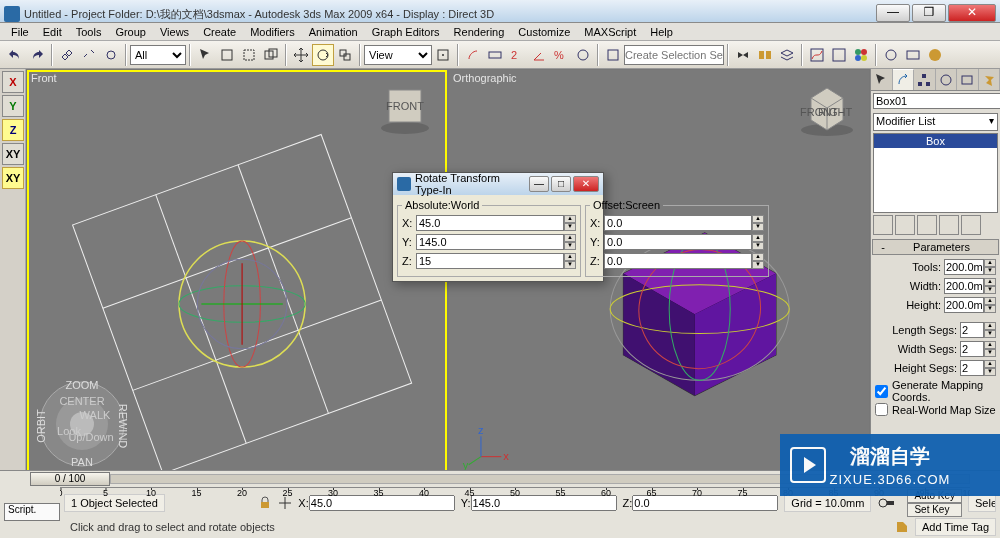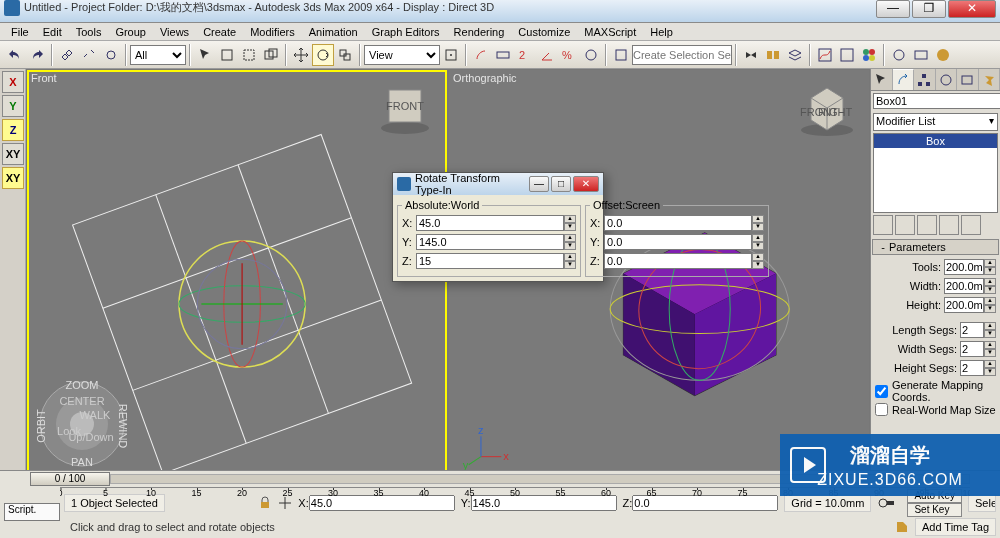--- a/index.html
+++ b/index.html
@@ -1,18 +1,18 @@
 <!DOCTYPE html>
 <html><head>
 <meta charset="utf-8">
 <style>
 * { margin: 0; padding: 0; box-sizing: border-box; font-family: "Tahoma", "MS Sans Serif", sans-serif; font-size: 11px; user-select: none; }
 body { width: 1000px; height: 538px; overflow: hidden; background: #d4d0c8; position: relative; }
 
-.titlebar { height: 23px; background: linear-gradient(#e8f0f8, #bcd4ea); display: flex; align-items: flex-start; padding: 0 4px; border-bottom: 1px solid #8a8a8a; }
+.titlebar { height: 23px; background: linear-gradient(#e8f0f8, #bcd4ea); display: flex; align-items: flex-end; padding: 0 4px; border-bottom: 1px solid #8a8a8a; }
 .titlebar .app-icon { width: 16px; height: 16px; background: #2a6aa5; border-radius: 2px; margin-right: 4px; }
 .titlebar .title { flex: 0 0 auto; color: #333; }
 .titlebar .spacer { flex: 1; }
 .winbtns { display: flex; gap: 0; }
 .winbtn { width: 34px; height: 18px; border: 1px solid #888; background: linear-gradient(#fafafa,#d0d0d0); text-align: center; line-height: 14px; font-size: 12px; border-radius: 2px; margin-left: 2px; }
 .winbtn.close { background: linear-gradient(#e77,#c22); color: #fff; width: 48px; }
 
 .menubar { height: 18px; background: #e3e1dc; display: flex; align-items: center; padding: 0 4px; border-bottom: 1px solid #aaa; }
 .menubar span { padding: 0 7px; cursor: default; }
 
@@ -42,21 +42,21 @@
 .objname { height:18px; margin:2px; display:flex; }
 .objname input { flex:1; height:16px; border:1px solid #7a7a7a; padding:0 2px; font-size:11px; }
 .modlist { height:18px; margin:0 2px 2px; border:1px solid #7a7a7a; background:#fff; font-size:11px; padding:1px 2px; position:relative; }
 .modlist::after { content:"▾"; position:absolute; right:3px; top:1px; font-size:10px; }
 .modstack { margin:0 2px 2px; height:80px; background:#fff; border:1px solid #7a7a7a; }
 .modstack .msitem { background:#2a4a9a; color:#fff; text-align:center; padding:1px 0; }
 .modbtns { margin:0 2px 4px; height:20px; display:flex; gap:2px; }
 .modbtns .mb { width:20px; height:20px; background:#e0ddd4; border:1px solid #888; }
 .params-head { height:16px; background:#d6d2c8; border:1px solid #888; margin:0 1px; padding:0 4px; display:flex; align-items:center; }
 .params-head .minus { width:12px; text-align:center; }
-.params-head .lbl { flex:1; text-align:left; }
+.params-head .lbl { flex:1; text-align:center; }
 .params { background:#e0ddd5; padding:4px 4px; }
 .prow { display:flex; align-items:center; margin-bottom:3px; justify-content:flex-end; }
 .prow label { flex:0 0 auto; margin-right:3px; }
 .prow .spinb { width:52px; height:16px; display:flex; }
 .prow .spinb input { width:40px; height:16px; border:1px solid #7a7a7a; font-size:11px; padding:0 1px; text-align:left; }
 .prow .spinb .arr { width:12px; display:flex; flex-direction:column; }
 .prow .spinb .arr div { height:8px; background:#e0ddd4; border:1px solid #888; font-size:6px; line-height:5px; text-align:center; }
 .pcheck { display:flex; align-items:center; margin-top:0; }
 .pcheck input { margin-right:4px; }
 
@@ -86,21 +86,21 @@
 .dialog legend { font-size:11px; padding:0 3px; }
 .dialog .drow { display:flex; align-items:center; margin-bottom:3px; }
 .dialog .drow label { width:14px; }
 .dialog .drow .spinb { flex:1; display:flex; }
 .dialog .drow .spinb input { flex:1; height:16px; border:1px solid #7a7a7a; font-size:11px; padding:0 2px; }
 .dialog .drow .spinb .arr { width:12px; display:flex; flex-direction:column; }
 .dialog .drow .spinb .arr div { height:8px; background:#e0ddd4; border:1px solid #888; font-size:6px; line-height:5px; text-align:center; }
 
 .watermark { position:absolute; right:0; bottom:42px; width:220px; height:62px; background:#1060b0; color:#fff; display:flex; align-items:center; justify-content:center; z-index:50; opacity:.95; flex-direction:column; gap:2px; }
 .watermark .big { font-size:20px; font-weight:bold; }
-.watermark .sm { font-size:16px; letter-spacing:1px; }
+.watermark .sm { font-size:13px; letter-spacing:1px; }
 .watermark .play { position:absolute; left:10px; width:36px; height:36px; border:2px solid #fff; border-radius:4px; display:flex; align-items:center; justify-content:center; }
 .watermark .play::after { content:""; border-left:12px solid #fff; border-top:8px solid transparent; border-bottom:8px solid transparent; margin-left:3px; }
 </style>
 </head>
 <body>
 
 <div class="titlebar">
   <div class="app-icon"></div>
   <div class="title">Untitled    - Project Folder: D:\我的文档\3dsmax    - Autodesk 3ds Max  2009 x64    - Display : Direct 3D</div>
   <div class="spacer"></div>
@@ -190,21 +190,21 @@
         <path d="M13 8l-2-2M13 8l-2 2" stroke="#333"></path>
       </svg>
     </div>
   <div class="tbtn">
       <svg viewBox="0 0 16 16">
         <rect x="3" y="3" width="6" height="6" fill="none" stroke="#333"></rect>
         <rect x="7" y="7" width="6" height="6" fill="none" stroke="#333"></rect>
       </svg>
     </div>
   <div class="tsep"></div>
-  <select class="tselect" style="width:76px"><option>View</option></select>
+  <select class="tselect" style="width:68px"><option>View</option></select>
   <div class="tbtn">
       <svg viewBox="0 0 16 16">
         <rect x="3" y="3" width="10" height="10" fill="none" stroke="#333"></rect>
         <circle cx="8" cy="8" r="1" fill="#333"></circle>
       </svg>
     </div>
   <div class="tsep"></div>
   <div class="tbtn">
       <svg viewBox="0 0 16 16">
         <path d="M4 12c0-4 4-8 8-8" stroke="#c33" fill="none"></path>

